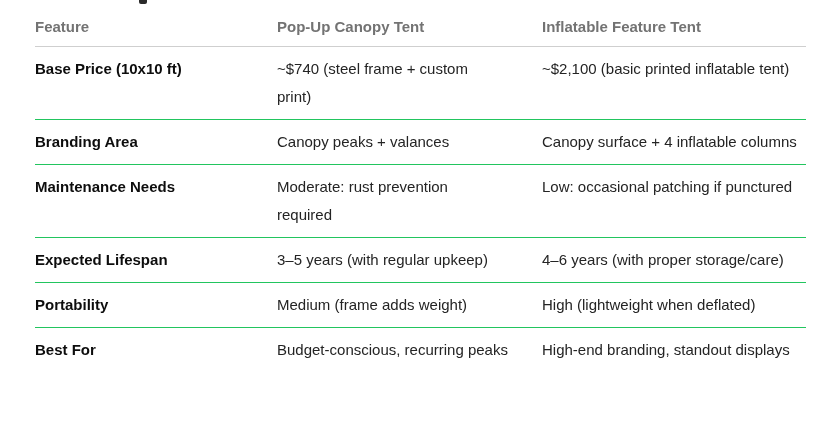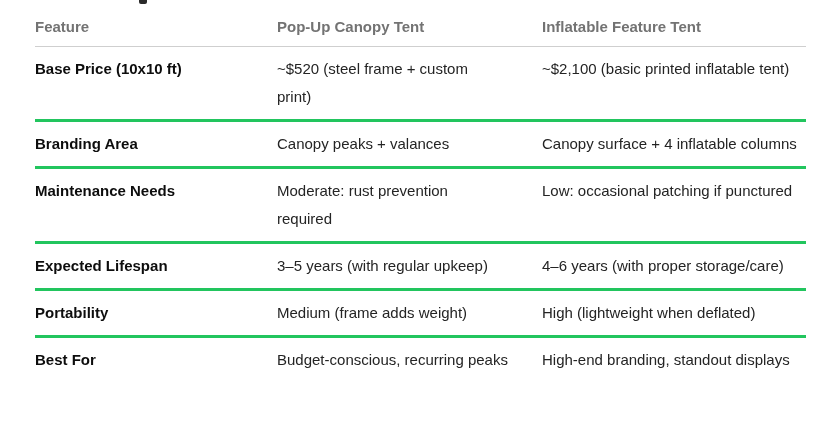--- a/index.html
+++ b/index.html
@@ -51,21 +51,21 @@
     border-bottom: 1px solid #cfcfcf;
     white-space: nowrap;
   }
   td {
     font-size: 15px;
     font-weight: 400;
     color: #242424;
     line-height: 28px;
     vertical-align: top;
     padding: 8px 14px 8px 0;
-    border-bottom: 3px solid #22c55e;
+    border-bottom: 1px solid #22c55e;
     white-space: pre; 
   }
   td.feature {
     font-weight: 700;
     color: #0d0d0d;
   }
   tbody tr:last-child td {
     border-bottom: none;
     margin-top: 32px;
   }
@@ -86,21 +86,21 @@
     <thead>
       <tr>
         <th>Feature</th>
         <th>Pop-Up Canopy Tent</th>
         <th>Inflatable Feature Tent</th>
       </tr>
     </thead>
     <tbody>
       <tr>
         <td class="feature">Base Price (10x10 ft)</td>
-        <td>~$520 (steel frame + custom
+        <td>~$740 (steel frame + custom
 print)</td>
         <td>~$2,100 (basic printed inflatable tent)</td>
       </tr>
       <tr>
         <td class="feature">Branding Area</td>
         <td>Canopy peaks + valances</td>
         <td>Canopy surface + 4 inflatable columns</td>
       </tr>
       <tr>
         <td class="feature">Maintenance Needs</td>

